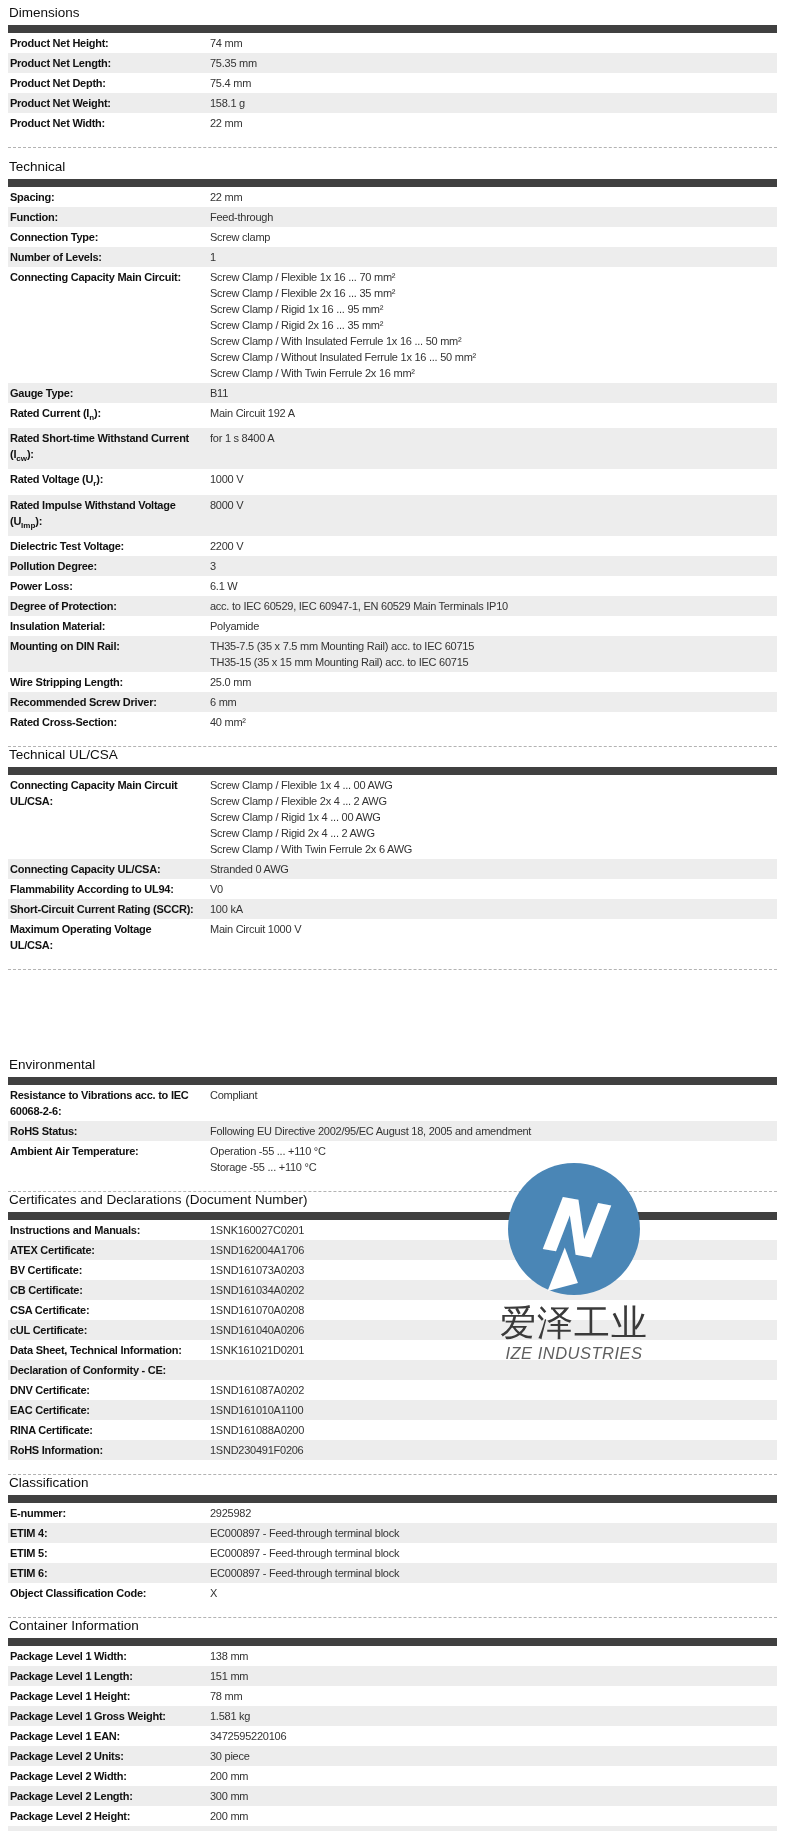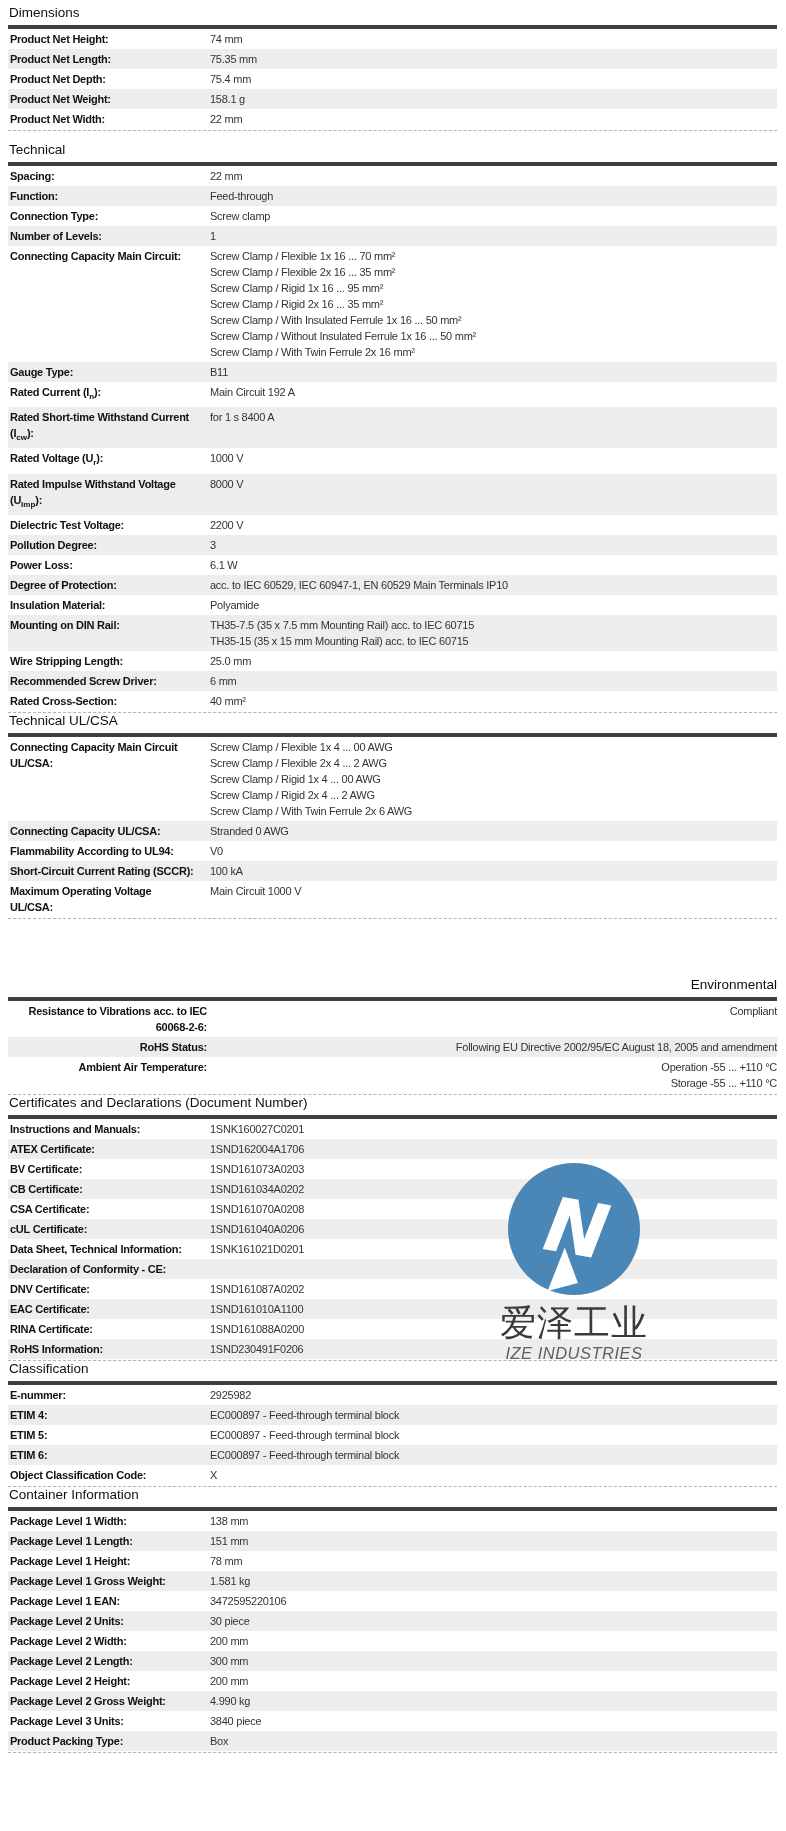--- a/index.html
+++ b/index.html
@@ -12,31 +12,31 @@
     color: #222;
   }
   .sheet {
     position: relative;
     padding: 5px 9px 18px 8px;
     width: 769px;
   }
   .section { }
   .section:first-child { margin-top: 0; }
   .section.gap-sm { margin-top: 11px; }
-  .section.gap-lg { margin-top: 58px; text-align: right; }
+  .section.gap-lg { margin-top: 87px; }
   .section-title {
     font-size: 13.5px;
     line-height: 16px;
     color: #0f0f0f;
     padding: 0 0 4px 1px;
-    border-bottom: 4px solid #404040;
+    border-bottom: 8px solid #404040;
   }
   .rows {
     border-bottom: 1px dashed #b3b3b3;
-    padding-bottom: 1px;
+    padding-bottom: 14px;
   }
   .row { display: flex; align-items: flex-start; }
   .row:nth-child(even) { background: #ededed; }
   .cell {
     padding: 2px 0;
     font-size: 11px;
     line-height: 16px;
     letter-spacing: -0.25px;
   }
   .cell.label {

